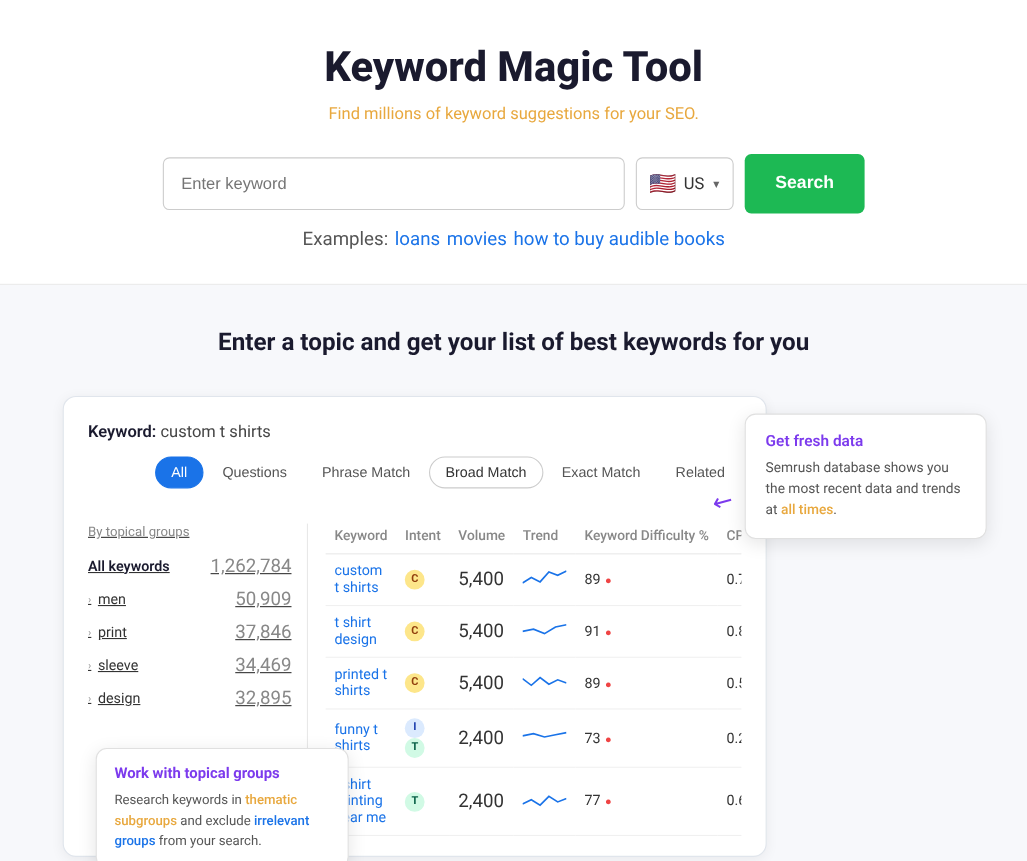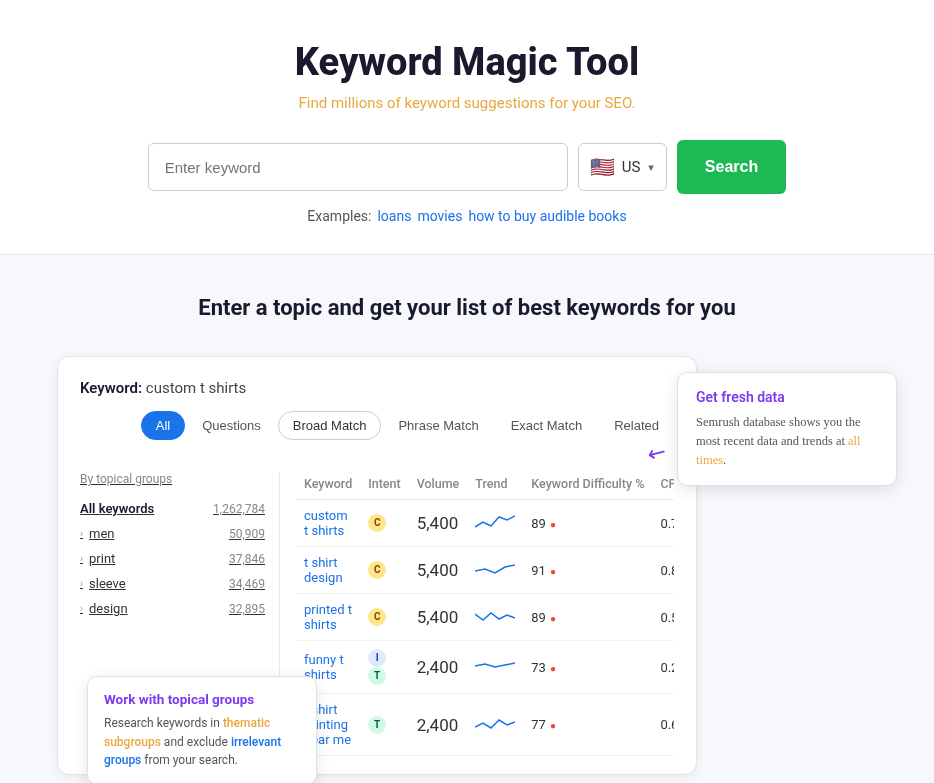--- a/index.html
+++ b/index.html
@@ -67,21 +67,21 @@
       border-radius: 6px;
       font-size: 16px;
       font-weight: 600;
       cursor: pointer;
     }
     .examples-row {
       display: flex;
       justify-content: center;
       align-items: flex-end;
       gap: 6px;
-      font-size: 14px;
+      font-size: 17px;
     }
     .examples-label { color: #555; }
     .example-link {
       color: #1a73e8;
       text-decoration: none;
       cursor: pointer;
     }
 
     
     .bottom-section {
@@ -118,21 +118,20 @@
     .tooltip-title {
       color: #7c3aed;
       font-size: 14px;
       font-weight: 600;
       margin-bottom: 8px;
     }
     .tooltip-text {
       font-size: 12.5px;
       color: #555;
       line-height: 1.5;
-      font-family: Liberation Serif, serif;
     }
     .tooltip-text .highlight { color: #e8a83e; font-weight: 500; }
     .tooltip-arrow {
       position: absolute;
       bottom: 20px;
       left: -30px;
       font-size: 22px;
       color: #7c3aed;
       transform: rotate(30deg);
     }
@@ -209,21 +208,21 @@
     }
     .sidebar-item.all { font-weight: 600; color: #1a1a2e; }
     .sidebar-item.all .count { color: #888; font-weight: 400; }
     .sidebar-group {
       display: flex;
       align-items: center;
       gap: 6px;
       color: #333;
     }
     .sidebar-group .chevron { font-size: 10px; color: #999; }
-    .count { color: #888; font-size: 12px; text-align: right; }
+    .count { color: #888; font-size: 17px; text-align: right; }
 
     
     .table-area {
       flex: 1;
       padding-left: 16px;
       overflow: hidden;
     }
     .data-table {
       width: 100%;
       border-collapse: collapse;
@@ -337,22 +336,22 @@
     </div>
 
     <div class="main-panel">
       <div class="keyword-label">
         Keyword: <span>custom t shirts</span>
       </div>
 
       <div class="filter-tabs">
         <button class="tab active-blue">All</button>
         <button class="tab">Questions</button>
+        <button class="tab">Phrase Match</button>
         <button class="tab active-outline">Broad Match</button>
-        <button class="tab">Phrase Match</button>
         <button class="tab">Exact Match</button>
         <button class="tab">Related</button>
       </div>
 
       <div class="content-row">
 
         <div class="sidebar">
           <div class="sidebar-title">By topical groups</div>
 
           <div class="sidebar-item all">

